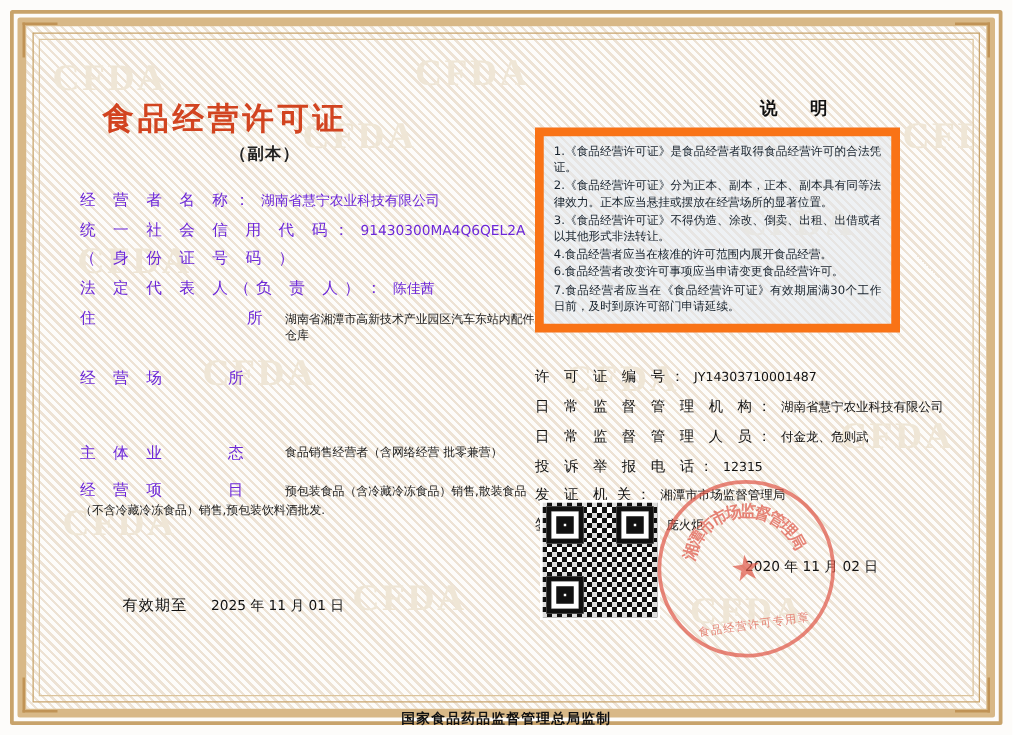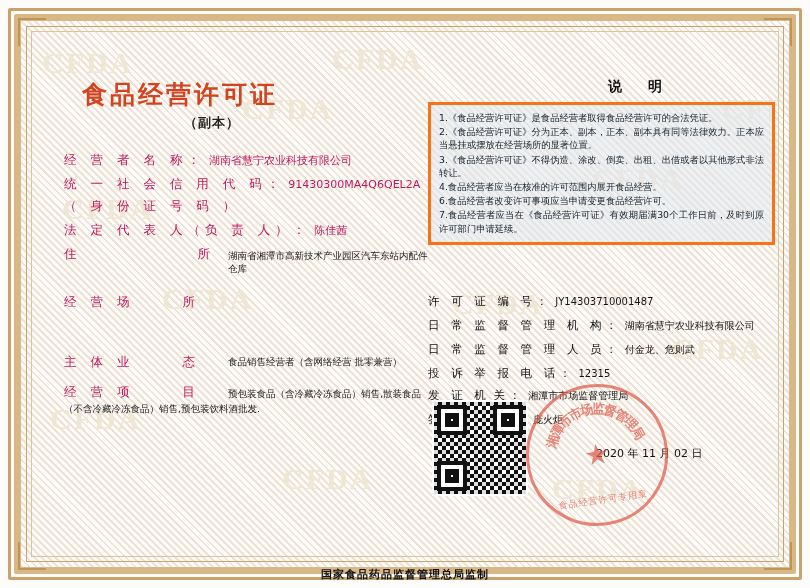--- a/index.html
+++ b/index.html
@@ -101,21 +101,21 @@
     font-size: 13px;
     font-weight: bold;
     color: #222;
     letter-spacing: 1px;
   }
 
   
   .field {
     position: absolute;
     font-size: 12.5px;
-    color: #be185d;
+    color: #6d28d9;
     white-space: nowrap;
   }
   .field .lbl {
     display: inline-block;
     letter-spacing: 5px;
     font-size: 12.5px;
   }
   .field .val {
     display: inline-block;
     font-size: 11px;
@@ -140,25 +140,25 @@
     top: 42px;
     font-size: 14px;
     font-weight: bold;
     letter-spacing: 6px;
     color: #111;
   }
   .notes-box {
     position: absolute;
     left: 392px;
     top: 66px;
-    width: 347px;
+    width: 292px;
     padding: 6px 8px 6px 8px;
     box-sizing: border-box;
     background: rgba(226,232,238,0.55);
-    border: 3px solid #f97316;
+    border: 7px solid #f97316;
   }
   .notes-box ol {
     margin: 0;
     padding: 0;
     list-style: none;
   }
   .notes-box li {
     font-size: 9.3px;
     line-height: 1.42;
     color: #15202b;
@@ -353,20 +353,24 @@
       <span class="lbl" style="margin-left:44px;">态</span>
     </div>
     <div class="val-small" style="position:absolute; left:192px; top:320px; width:205px;">食品销售经营者（含网络经营  批零兼营）</div>
 
     <div class="field" style="left:28px; top:348px;">
       <span class="lbl">经 营 项</span>
       <span class="lbl" style="margin-left:44px;">目</span>
     </div>
     <div class="val-small" style="position:absolute; left:28px; top:350px; width:360px; text-indent:164px; line-height:1.6;">预包装食品（含冷藏冷冻食品）销售,散装食品（不含冷藏冷冻食品）销售,预包装饮料酒批发.</div>
 
+    <div class="validity">
+      <span>有效期至</span>
+      <span class="vval" style="margin-left:14px;">2025 年 11 月 01 日</span>
+    </div>
 
     <div class="notes-title">说　明</div>
     <div class="notes-box">
       <ol>
         <li>1.《食品经营许可证》是食品经营者取得食品经营许可的合法凭证。</li>
         <li>2.《食品经营许可证》分为正本、副本，正本、副本具有同等法律效力。正本应当悬挂或摆放在经营场所的显著位置。</li>
         <li>3.《食品经营许可证》不得伪造、涂改、倒卖、出租、出借或者以其他形式非法转让。</li>
         <li>4.食品经营者应当在核准的许可范围内展开食品经营。</li>
         <li>6.食品经营者改变许可事项应当申请变更食品经营许可。</li>
         <li>7.食品经营者应当在《食品经营许可证》有效期届满30个工作日前，及时到原许可部门申请延续。</li>

